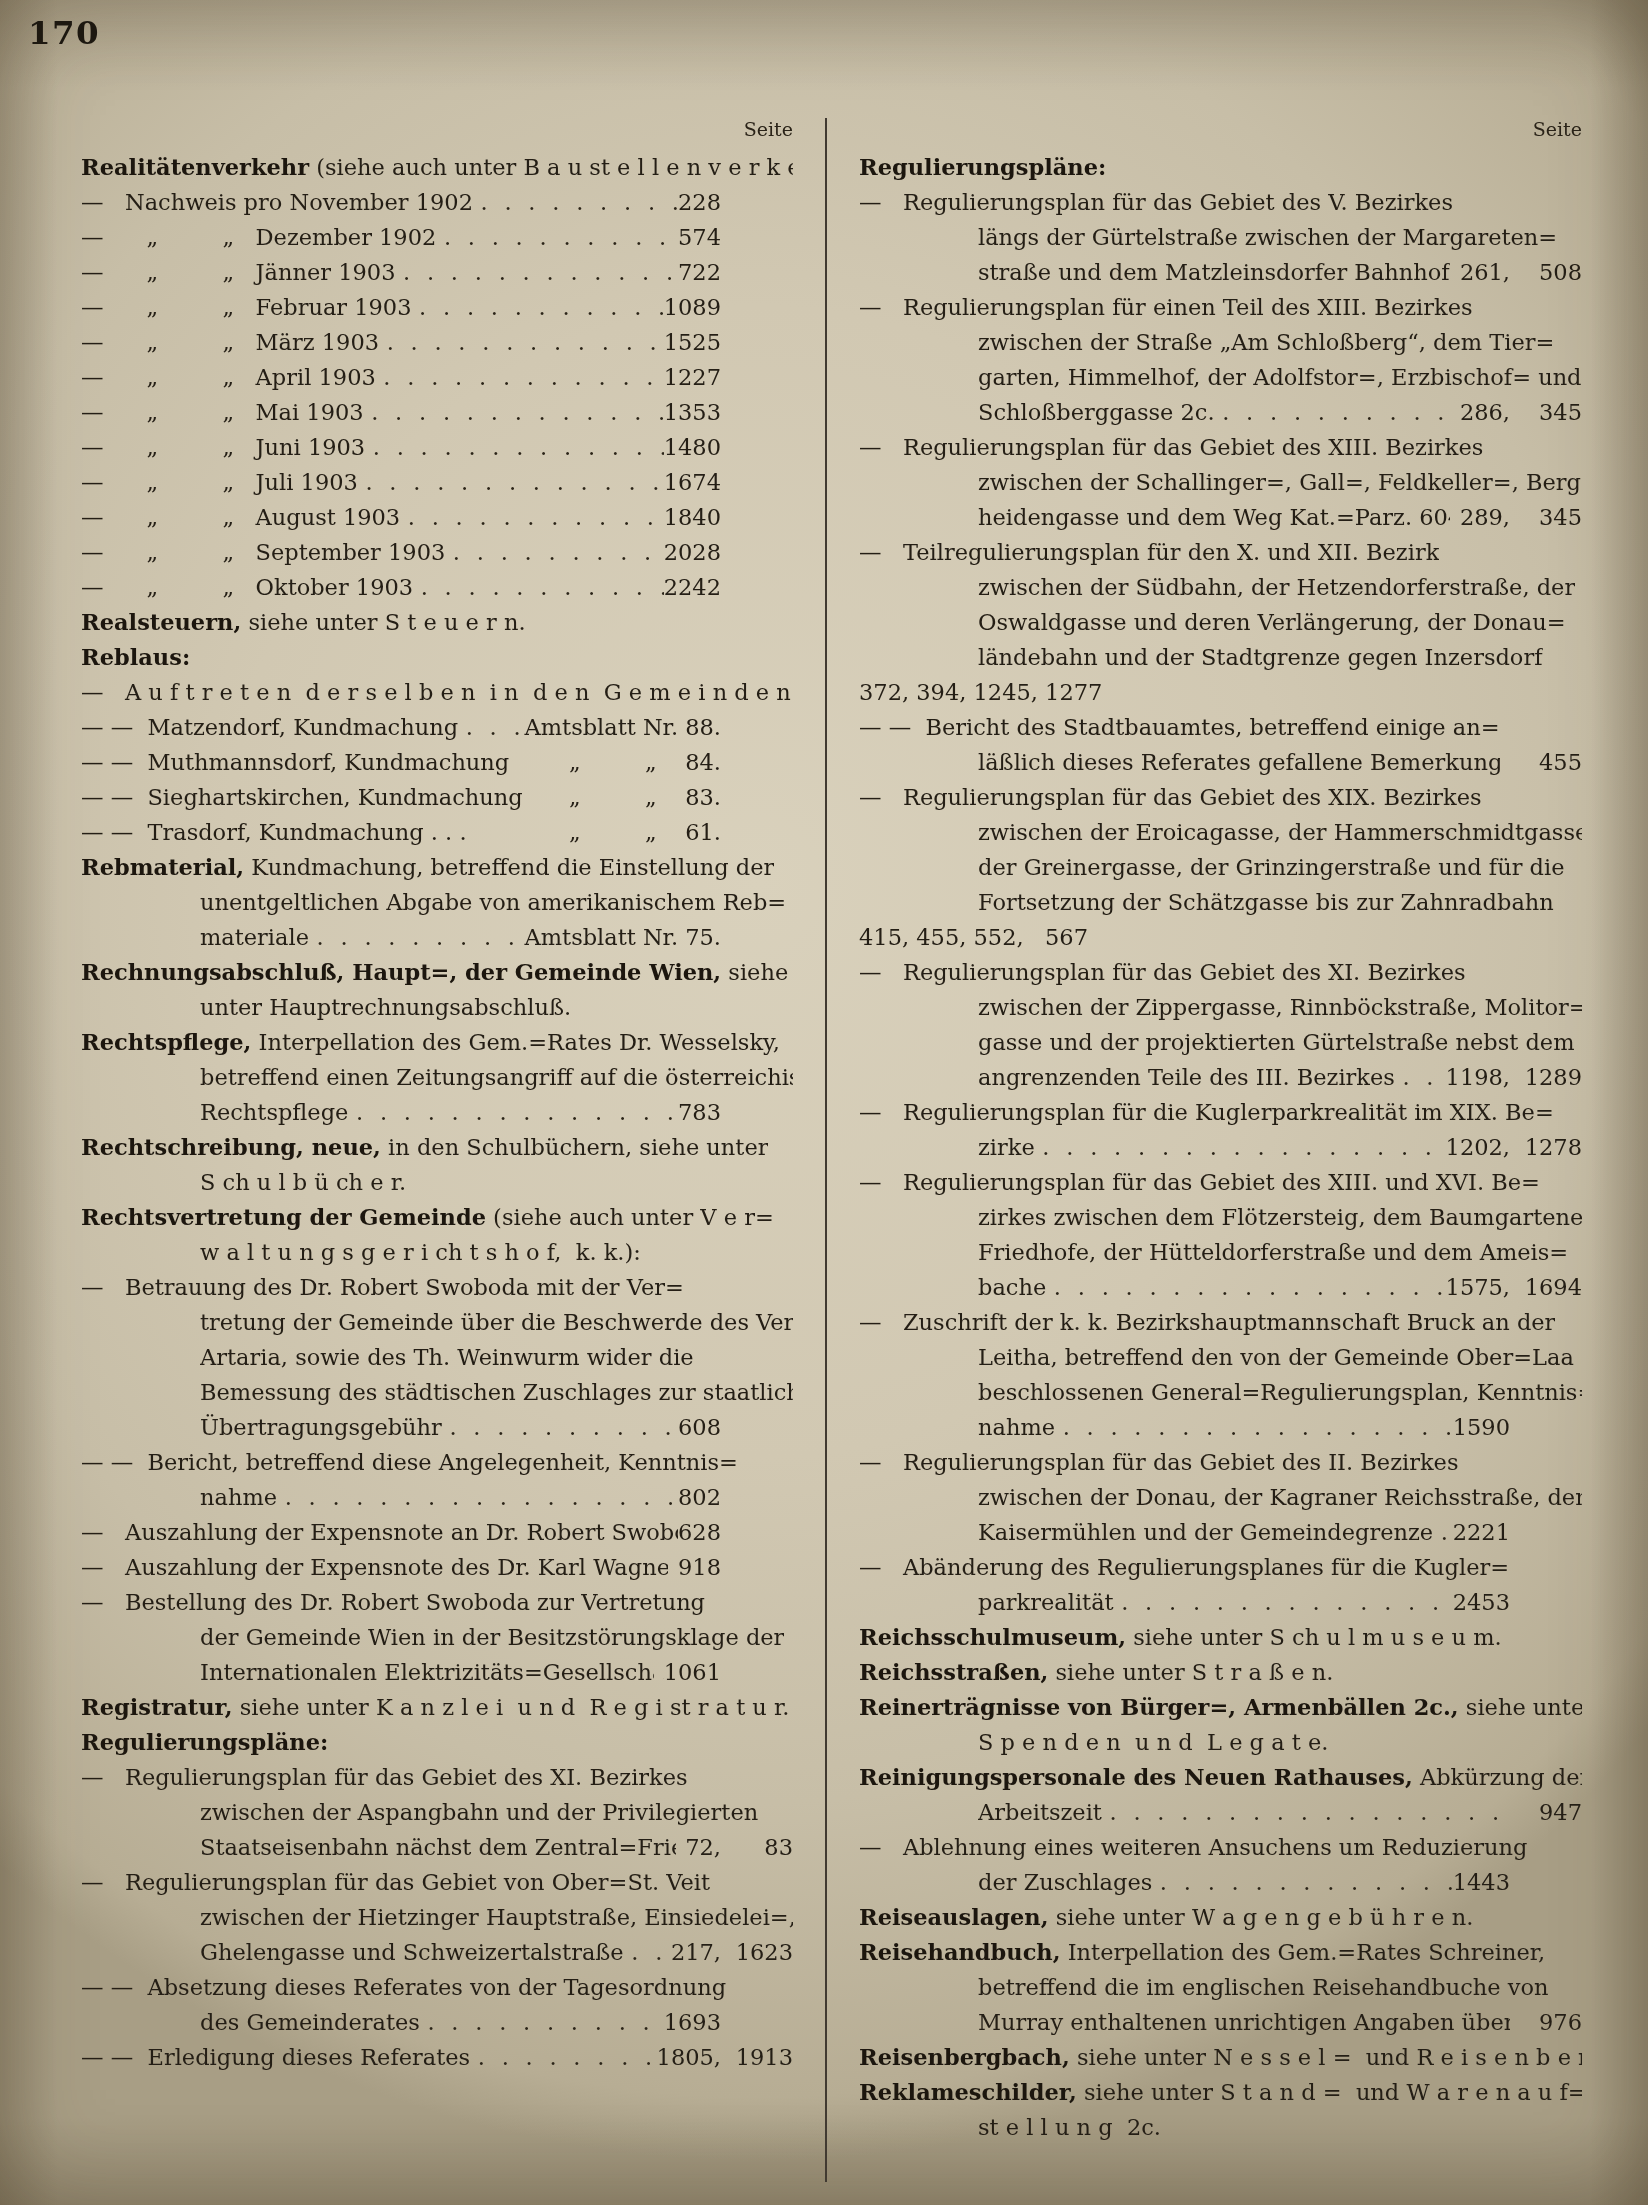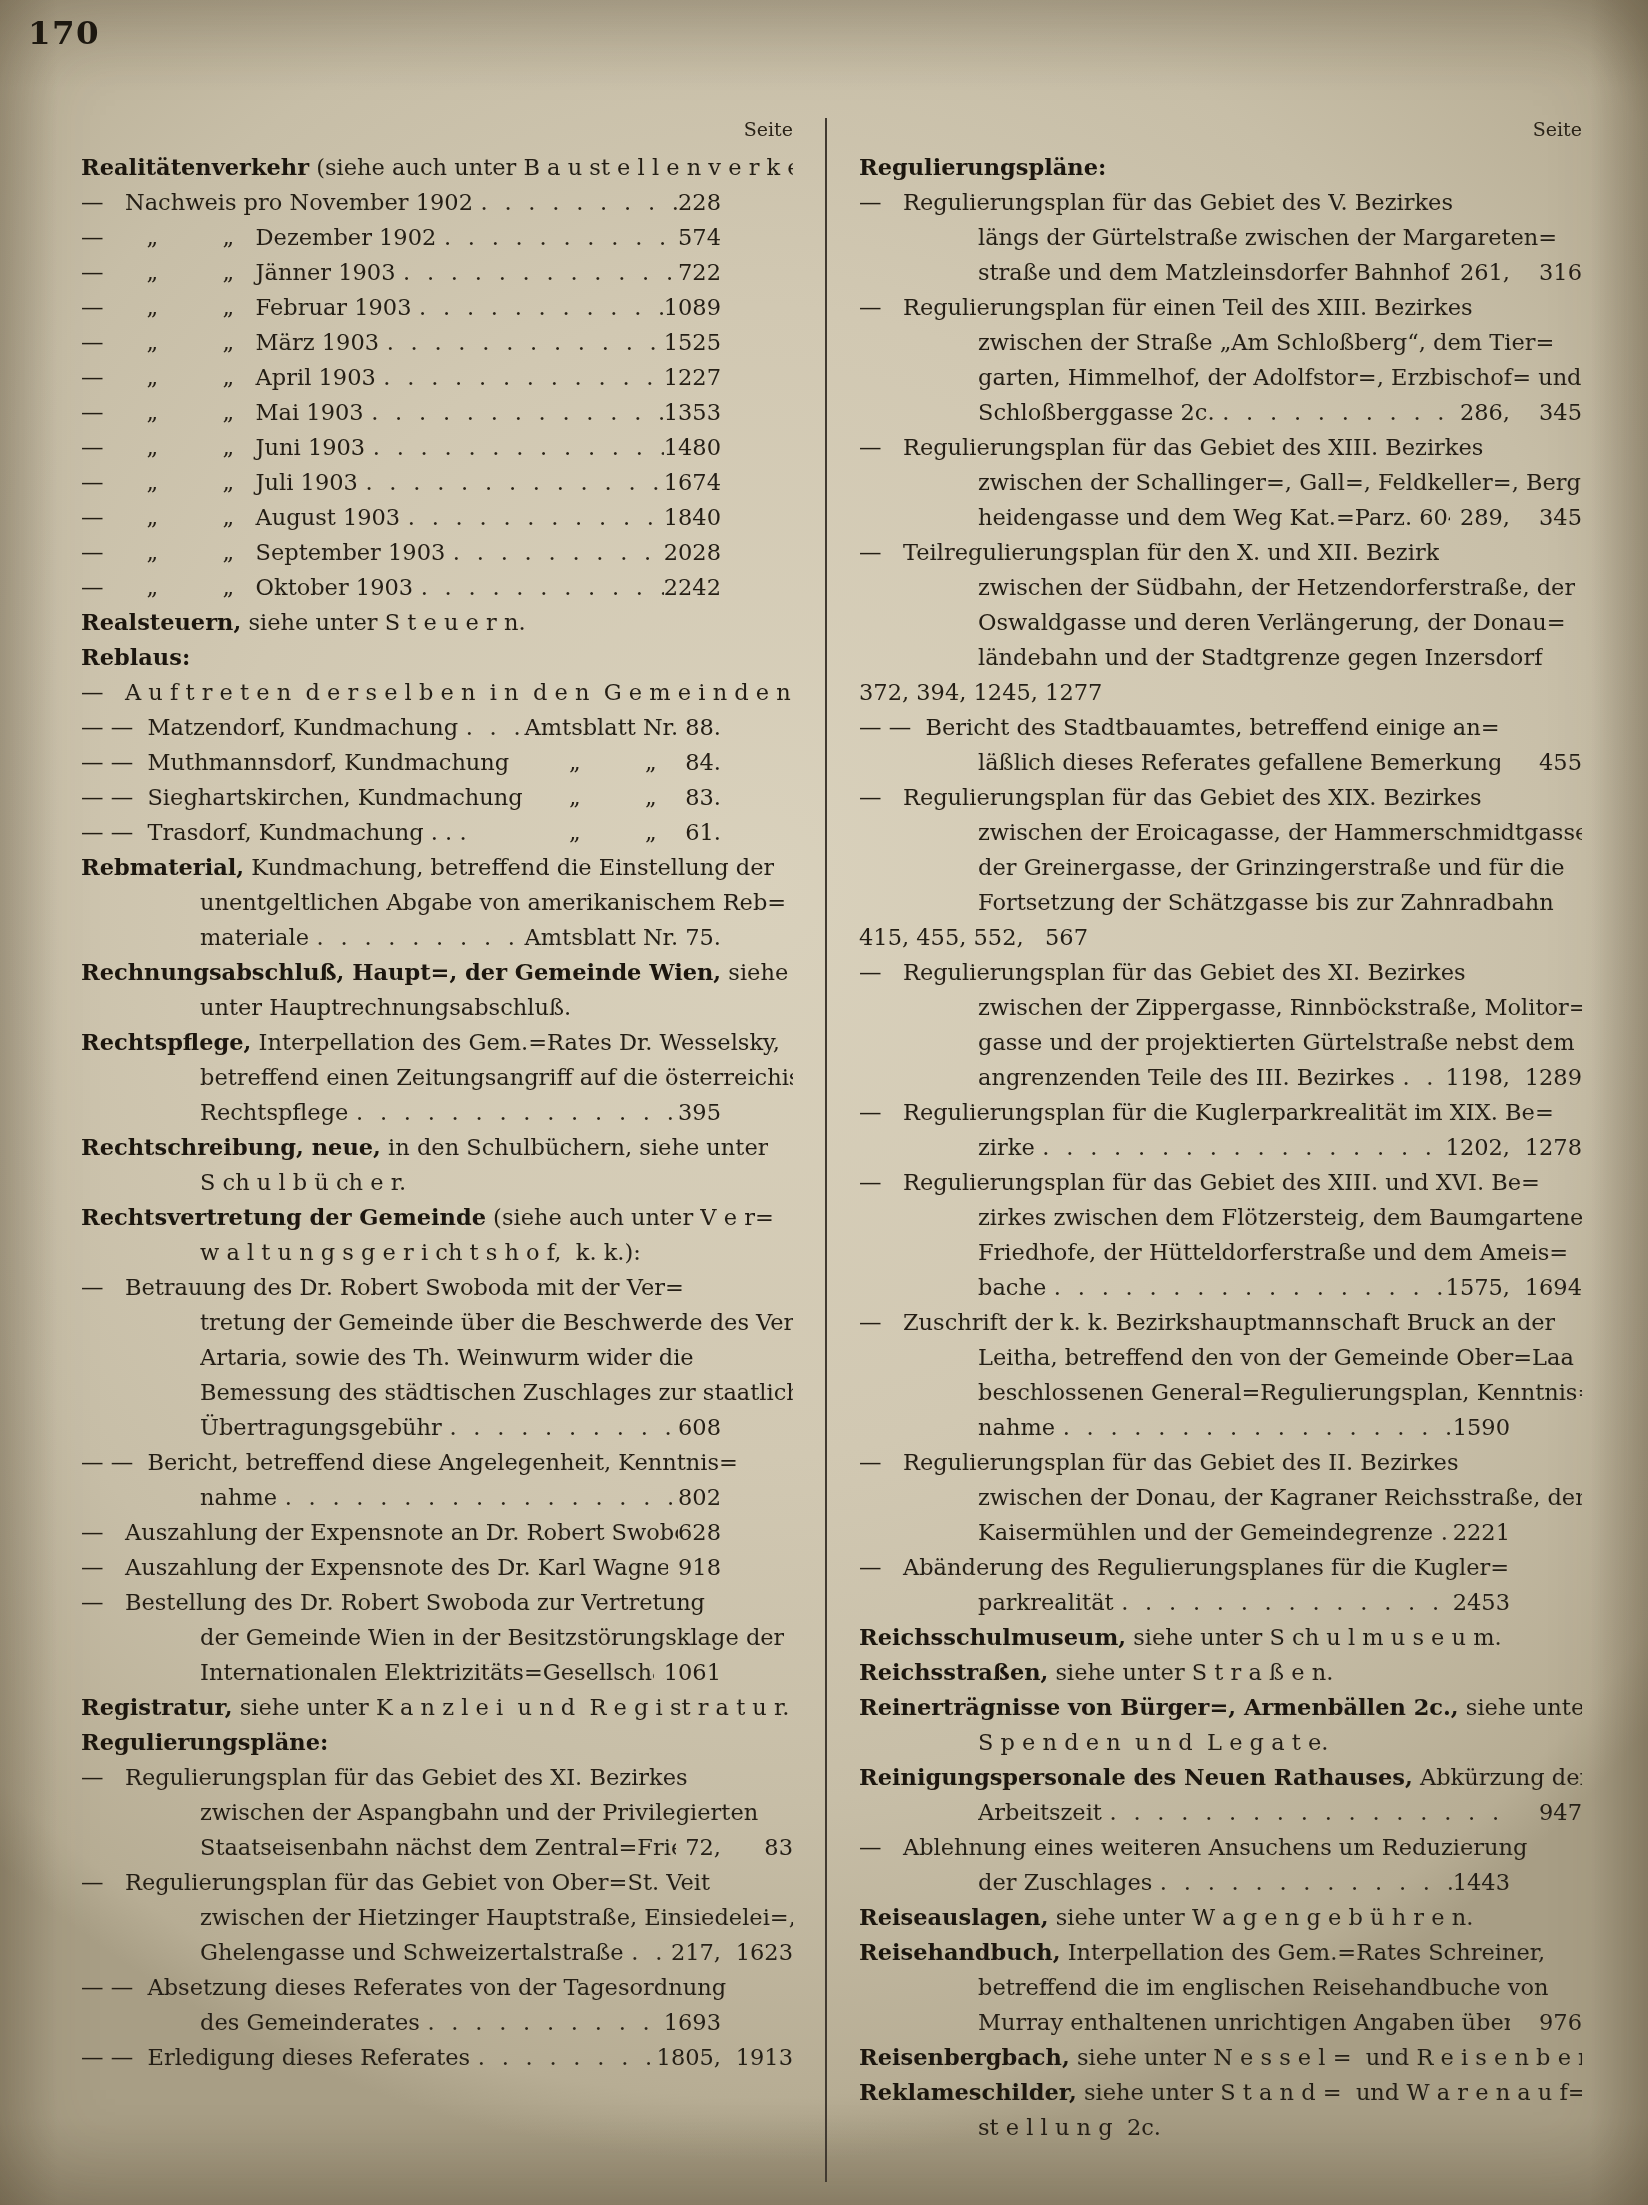--- a/index.html
+++ b/index.html
@@ -79,21 +79,21 @@
         <div class="line"><span class="t">— —  Muthmannsdorf, Kundmachung</span><span class="gap"></span><span class="p">„         „    84.</span><span class="p2"></span></div>
         <div class="line"><span class="t">— —  Sieghartskirchen, Kundmachung</span><span class="gap"></span><span class="p">„         „    83.</span><span class="p2"></span></div>
         <div class="line"><span class="t">— —  Trasdorf, Kundmachung . . .</span><span class="gap"></span><span class="p">„         „    61.</span><span class="p2"></span></div>
         <div class="line"><span class="b">Rebmaterial,</span><span class="t"> Kundmachung, betreffend die Einstellung der</span></div>
         <div class="line ind1"><span class="t">unentgeltlichen Abgabe von amerikanischem Reb=</span></div>
         <div class="line ind1"><span class="t">materiale</span><span class="leader">. . . . . . . . . . . . . . . . . . . . . . . . . . . . . . . . . . . . . . . . . . . . . . . . . . . . . . . . . . . . . . . . . . . . . . </span><span class="p">Amtsblatt Nr. 75.</span><span class="p2"></span></div>
         <div class="line"><span class="b">Rechnungsabschluß, Haupt=, der Gemeinde Wien,</span><span class="t"> siehe</span></div>
         <div class="line ind1"><span class="t">unter Hauptrechnungsabschluß.</span></div>
         <div class="line"><span class="b">Rechtspflege,</span><span class="t"> Interpellation des Gem.=Rates Dr. Wesselsky,</span></div>
         <div class="line ind1"><span class="t">betreffend einen Zeitungsangriff auf die österreichische</span></div>
-        <div class="line ind1"><span class="t">Rechtspflege</span><span class="leader">. . . . . . . . . . . . . . . . . . . . . . . . . . . . . . . . . . . . . . . . . . . . . . . . . . . . . . . . . . . . . . . . . . . . . . </span><span class="p">395</span><span class="p2"></span></div>
+        <div class="line ind1"><span class="t">Rechtspflege</span><span class="leader">. . . . . . . . . . . . . . . . . . . . . . . . . . . . . . . . . . . . . . . . . . . . . . . . . . . . . . . . . . . . . . . . . . . . . . </span><span class="p">783</span><span class="p2"></span></div>
         <div class="line"><span class="b">Rechtschreibung, neue,</span><span class="t"> in den Schulbüchern, siehe unter</span></div>
         <div class="line ind1"><span class="t">S ch u l b ü ch e r.</span></div>
         <div class="line"><span class="b">Rechtsvertretung der Gemeinde</span><span class="t"> (siehe auch unter V e r=</span></div>
         <div class="line ind1"><span class="t">w a l t u n g s g e r i ch t s h o f,  k. k.):</span></div>
         <div class="line"><span class="t">—   Betrauung des Dr. Robert Swoboda mit der Ver=</span></div>
         <div class="line ind1"><span class="t">tretung der Gemeinde über die Beschwerde des Ver=</span></div>
         <div class="line ind1"><span class="t">Artaria, sowie des Th. Weinwurm wider die</span></div>
         <div class="line ind1"><span class="t">Bemessung des städtischen Zuschlages zur staatlichen</span></div>
         <div class="line ind1"><span class="t">Übertragungsgebühr</span><span class="leader">. . . . . . . . . . . . . . . . . . . . . . . . . . . . . . . . . . . . . . . . . . . . . . . . . . . . . . . . . . . . . . . . . . . . . . </span><span class="p">608</span><span class="p2"></span></div>
         <div class="line"><span class="t">— —  Bericht, betreffend diese Angelegenheit, Kenntnis=</span></div>
@@ -118,21 +118,21 @@
   </div>
 
   <div class="divider"></div>
 
   <div class="col col-right">
     <div class="seite">Seite</div>
     <div>
         <div class="line"><span class="b">Regulierungspläne:</span></div>
         <div class="line"><span class="t">—   Regulierungsplan für das Gebiet des V. Bezirkes</span></div>
         <div class="line ind1"><span class="t">längs der Gürtelstraße zwischen der Margareten=</span></div>
-        <div class="line ind1"><span class="t">straße und dem Matzleinsdorfer Bahnhofe</span><span class="leader">. . . . . . . . . . . . . . . . . . . . . . . . . . . . . . . . . . . . . . . . . . . . . . . . . . . . . . . . . . . . . . . . . . . . . . </span><span class="p">261,</span><span class="p2">316</span></div>
+        <div class="line ind1"><span class="t">straße und dem Matzleinsdorfer Bahnhofe</span><span class="leader">. . . . . . . . . . . . . . . . . . . . . . . . . . . . . . . . . . . . . . . . . . . . . . . . . . . . . . . . . . . . . . . . . . . . . . </span><span class="p">261,</span><span class="p2">508</span></div>
         <div class="line"><span class="t">—   Regulierungsplan für einen Teil des XIII. Bezirkes</span></div>
         <div class="line ind1"><span class="t">zwischen der Straße „Am Schloßberg“, dem Tier=</span></div>
         <div class="line ind1"><span class="t">garten, Himmelhof, der Adolfstor=, Erzbischof= und</span></div>
         <div class="line ind1"><span class="t">Schloßberggasse 2c.</span><span class="leader">. . . . . . . . . . . . . . . . . . . . . . . . . . . . . . . . . . . . . . . . . . . . . . . . . . . . . . . . . . . . . . . . . . . . . . </span><span class="p">286,</span><span class="p2">345</span></div>
         <div class="line"><span class="t">—   Regulierungsplan für das Gebiet des XIII. Bezirkes</span></div>
         <div class="line ind1"><span class="t">zwischen der Schallinger=, Gall=, Feldkeller=, Berg=</span></div>
         <div class="line ind1"><span class="t">heidengasse und dem Weg Kat.=Parz. 604</span><span class="leader">. . . . . . . . . . . . . . . . . . . . . . . . . . . . . . . . . . . . . . . . . . . . . . . . . . . . . . . . . . . . . . . . . . . . . . </span><span class="p">289,</span><span class="p2">345</span></div>
         <div class="line"><span class="t">—   Teilregulierungsplan für den X. und XII. Bezirk</span></div>
         <div class="line ind1"><span class="t">zwischen der Südbahn, der Hetzendorferstraße, der</span></div>
         <div class="line ind1"><span class="t">Oswaldgasse und deren Verlängerung, der Donau=</span></div>

